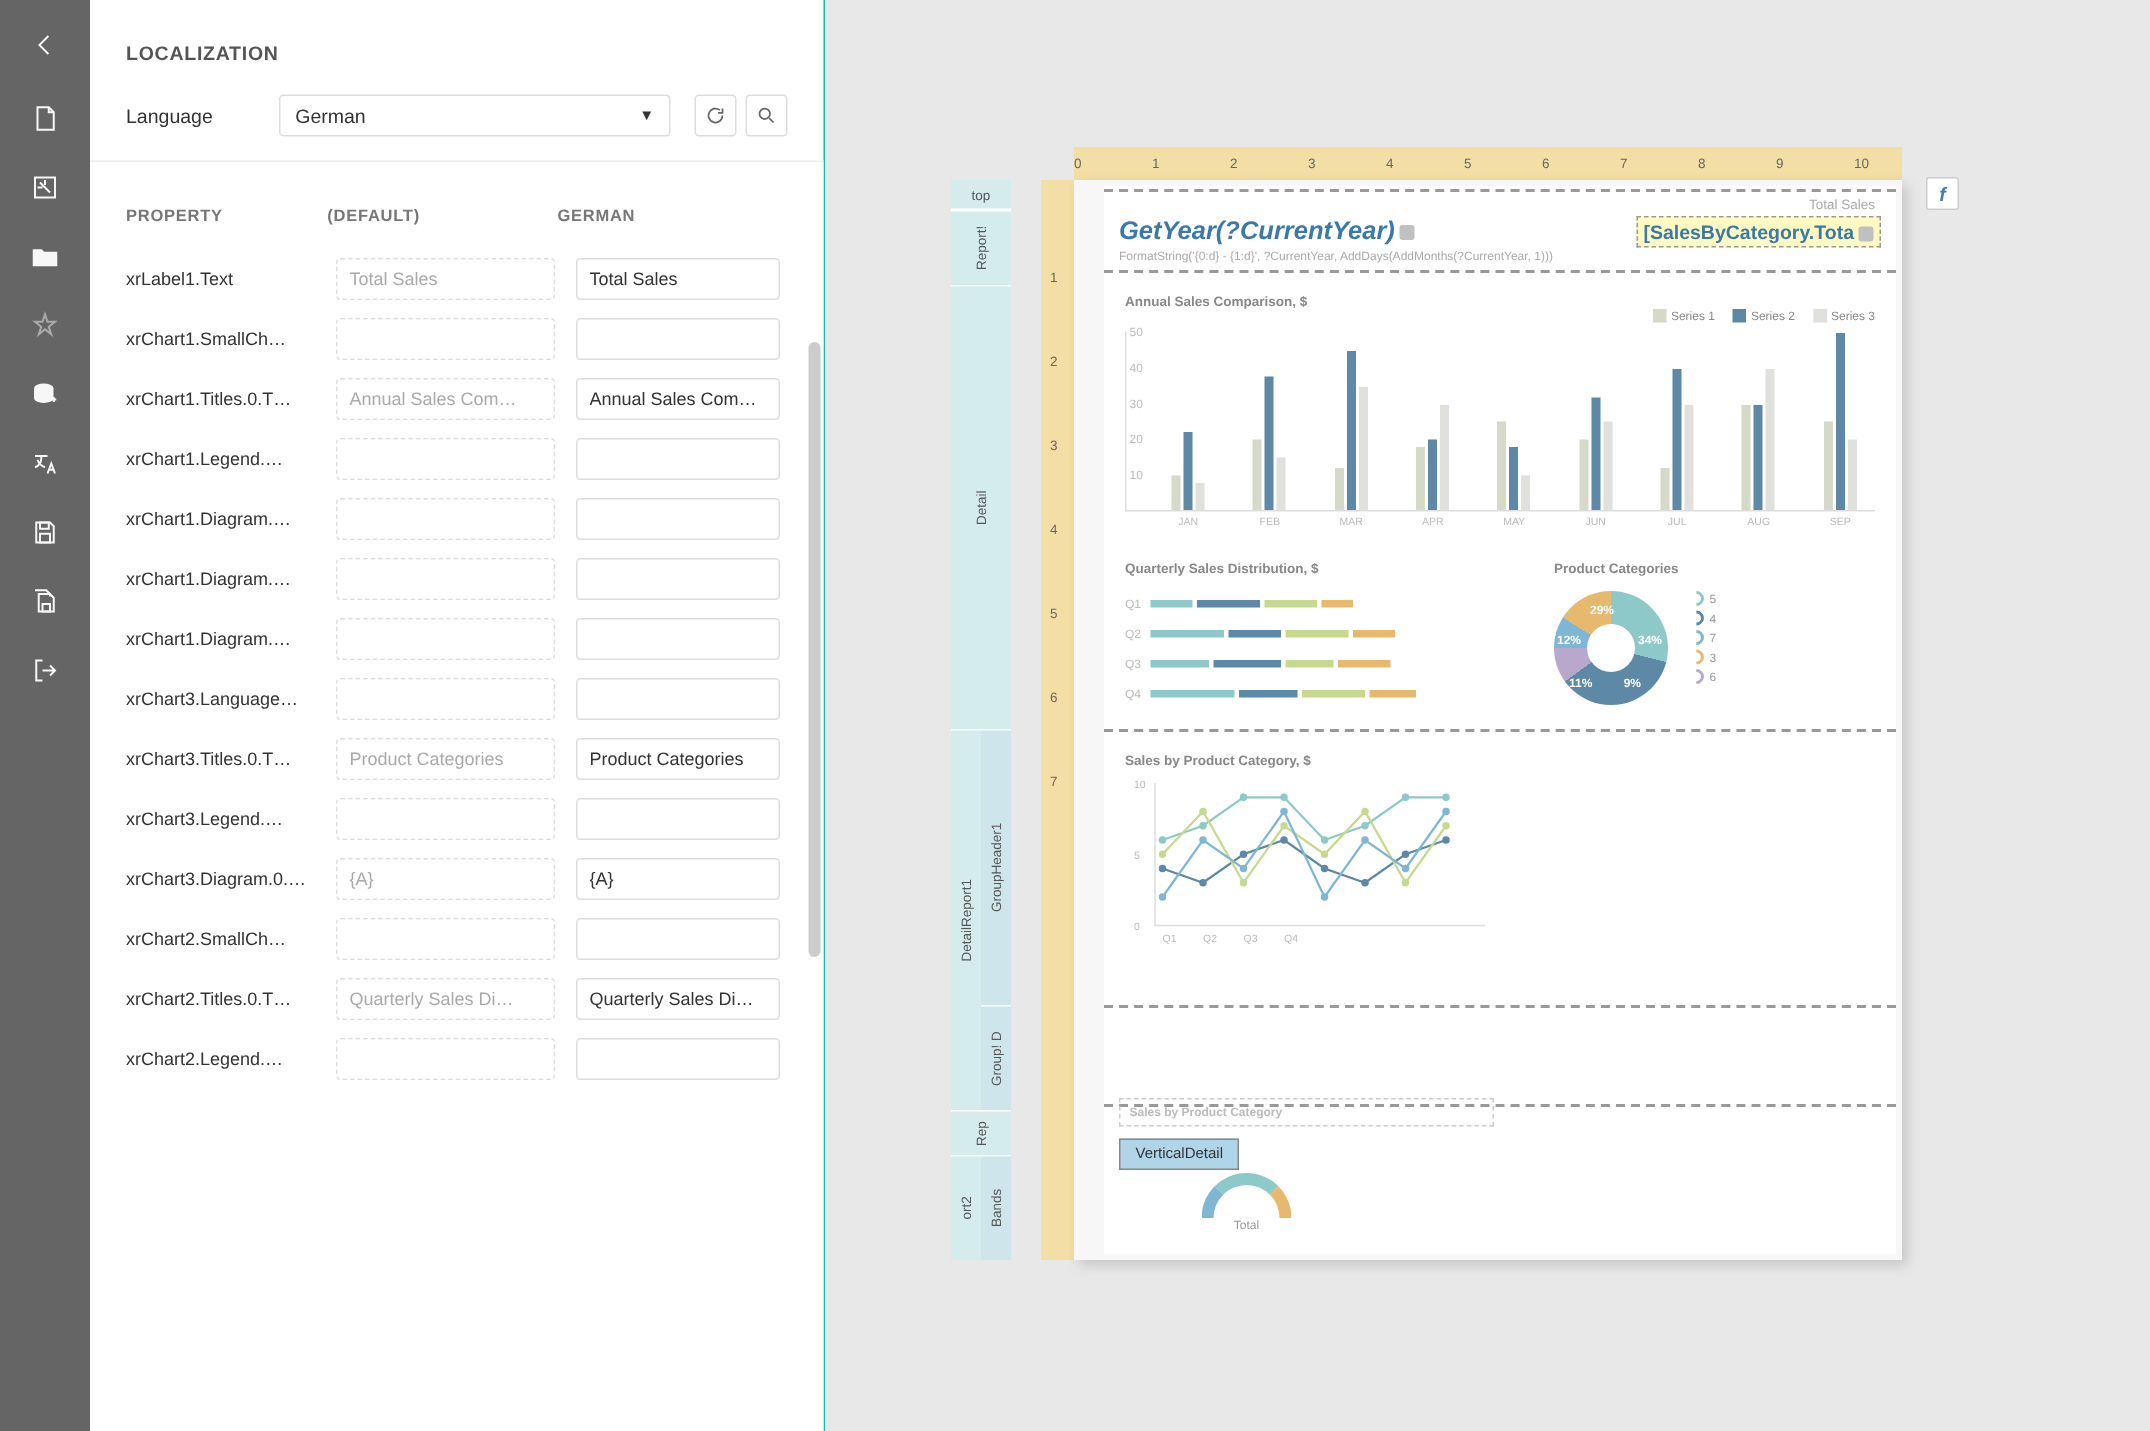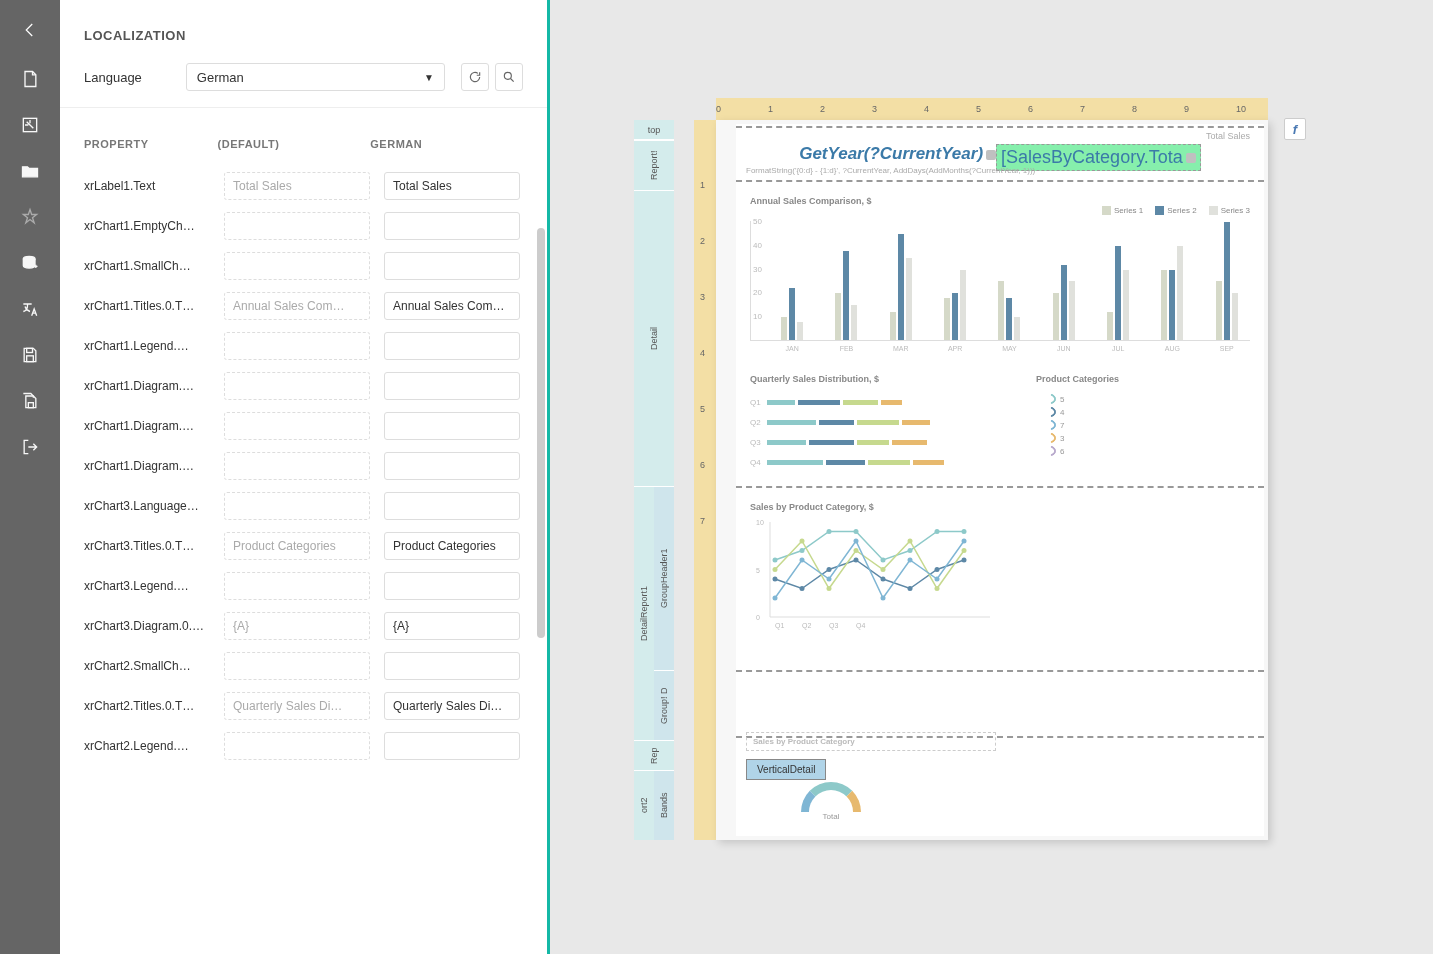--- a/index.html
+++ b/index.html
@@ -42,21 +42,21 @@
 }
 .rail-btn svg, .rail-back svg { stroke: #fff; fill: none; stroke-width: 1.6; }
 .rail-btn.dim { opacity: 0.45; }
 
 
 .panel {
   width: 490px;
   background: #fff;
   display: flex;
   flex-direction: column;
-  border-right: 3px solid #14b8a6;
+  border-right: 1px solid #14b8a6;
 }
 .panel-header {
   padding: 28px 24px 0 24px;
 }
 .panel-title {
   font-weight: 700;
   font-size: 13px;
   letter-spacing: 0.5px;
   color: #555;
 }
@@ -240,35 +240,35 @@
 }
 .dashed-sep {
   border-top: 2px dashed #999;
   position: absolute;
   left: 0; right: 0;
 }
 .title-row {
   position: absolute;
   top: 20px; left: 10px; right: 10px;
   display: flex;
-  justify-content: center;
+  justify-content: space-between;
 }
 .title-expr {
   color: #3b7aa8;
   font-size: 17px;
   font-weight: 700;
   font-style: italic;
 }
 .title-total {
   color: #3b7aa8;
-  font-size: 18px;
-  font-weight: 400;
+  font-size: 13px;
+  font-weight: 700;
   border: 1px dashed #999;
   padding: 2px 4px;
-  background: #86efac;
+  background: #fef9c3;
 }
 .sub-expr {
   color: #aaa;
   font-size: 8px;
   position: absolute;
   top: 42px;
   left: 10px;
 }
 .tag-icon {
   display: inline-block;
@@ -516,25 +516,20 @@
     <div class="table-headings">
       <div class="col-prop">PROPERTY</div>
       <div class="col-def">(DEFAULT)</div>
       <div class="col-trans">GERMAN</div>
     </div>
     <div class="table-body" id="rows-host">
         <div class="prop-row">
     <div class="prop-name">xrLabel1.Text</div>
     <div class="def-cell">Total Sales</div>
     <input class="trans-cell" value="Total Sales" style="">
-  </div>
-        <div class="prop-row">
-    <div class="prop-name">xrChart1.EmptyCh…</div>
-    <div class="def-cell"></div>
-    <input class="trans-cell" value="" style="">
   </div>
         <div class="prop-row">
     <div class="prop-name">xrChart1.SmallCh…</div>
     <div class="def-cell"></div>
     <input class="trans-cell" value="" style="">
   </div>
         <div class="prop-row">
     <div class="prop-name">xrChart1.Titles.0.T…</div>
     <div class="def-cell">Annual Sales Com…</div>
     <input class="trans-cell" value="Annual Sales Com…" style="">
@@ -766,20 +761,27 @@
                 <div class="hbar" style="background: rgb(141, 201, 201); width: 56px;"></div>
                 <div class="hbar" style="background: rgb(93, 136, 166); width: 38.5px;"></div>
                 <div class="hbar" style="background: rgb(198, 217, 142); width: 42px;"></div>
                 <div class="hbar" style="background: rgb(231, 185, 110); width: 31.5px;"></div>
               </div>
             </div>
         </div>
 
         <div class="pie-block">
           <div class="pie-title">Product Categories</div>
+          <div class="donut">
+            <span class="donut-pct" style="top:8px;left:24px;">29%</span>
+            <span class="donut-pct" style="top:28px;right:4px;">34%</span>
+            <span class="donut-pct" style="bottom:10px;right:18px;">9%</span>
+            <span class="donut-pct" style="bottom:10px;left:10px;">11%</span>
+            <span class="donut-pct" style="top:28px;left:2px;">12%</span>
+          </div>
           <div class="pie-legend" id="pie-legend"><div>
                 <span class="arc" style="border-color:#8dc9c9;border-left-color:transparent;border-bottom-color:transparent;"></span>
                 <span>5</span>
               </div><div>
                 <span class="arc" style="border-color:#5d88a6;border-left-color:transparent;border-bottom-color:transparent;"></span>
                 <span>4</span>
               </div><div>
                 <span class="arc" style="border-color:#7fb6d4;border-left-color:transparent;border-bottom-color:transparent;"></span>
                 <span>7</span>
               </div><div>

